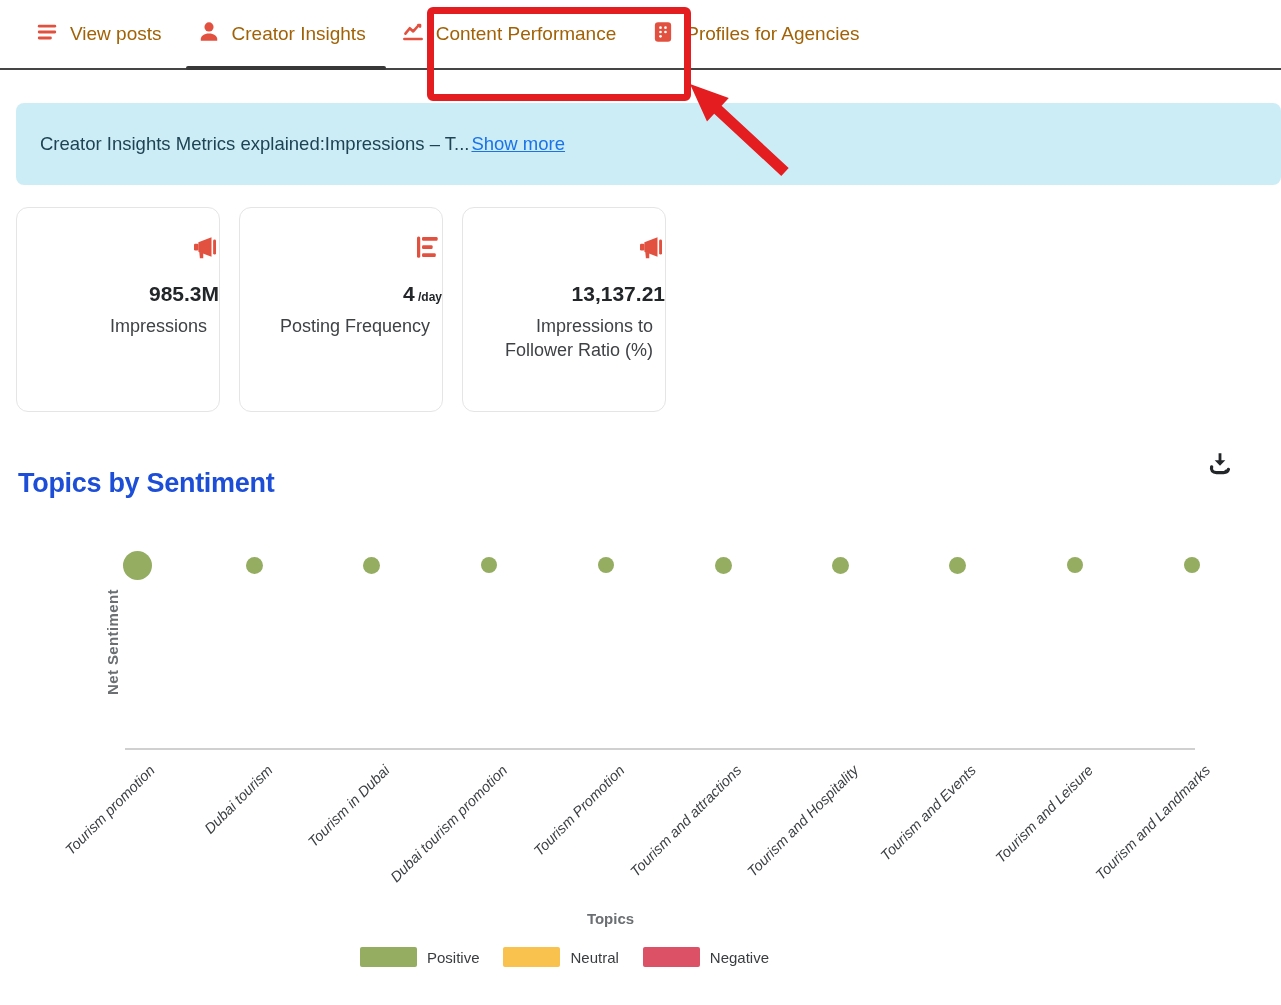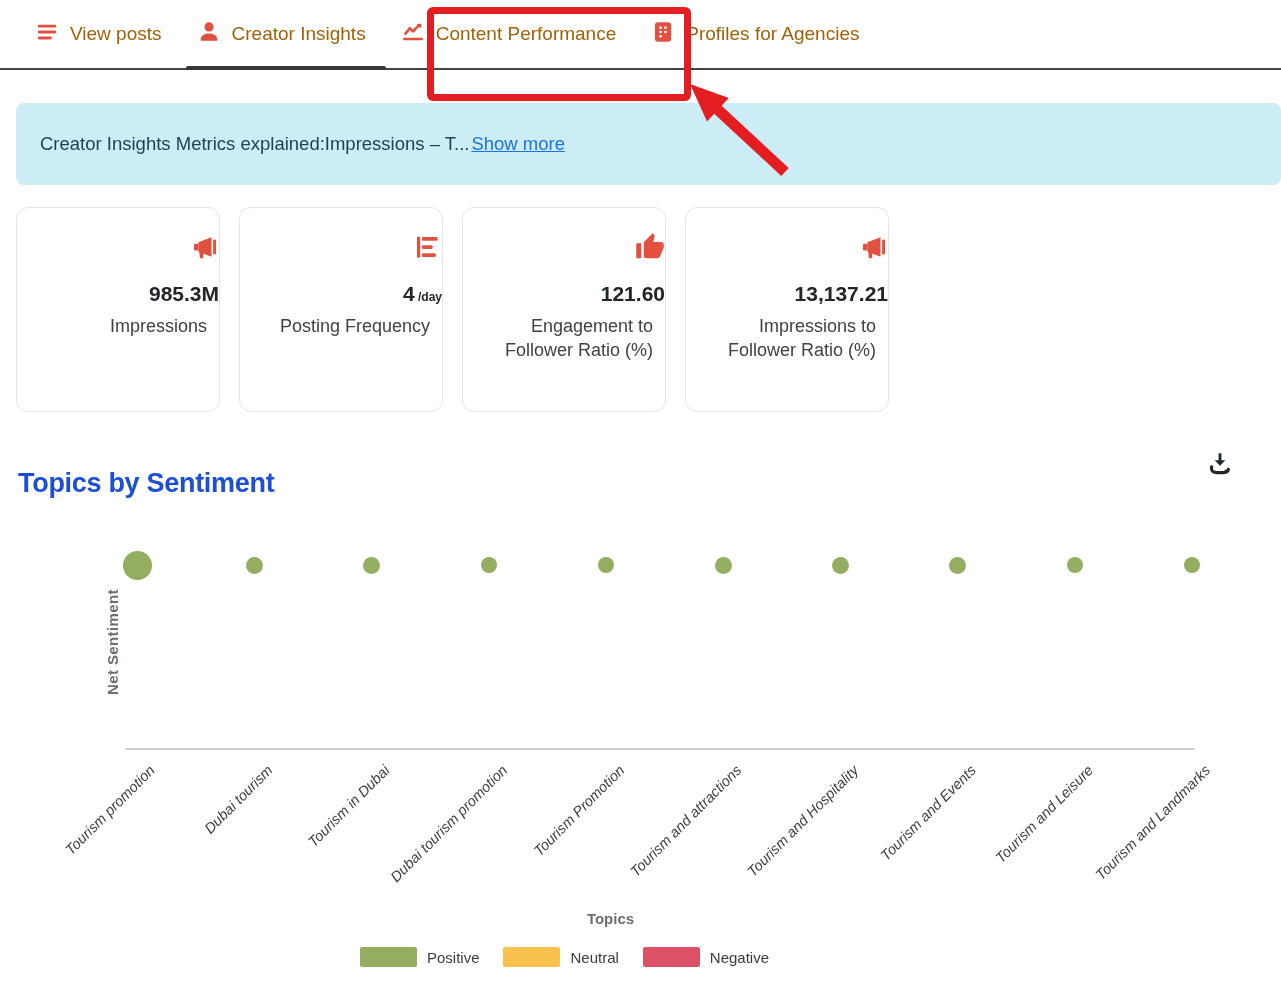--- a/index.html
+++ b/index.html
@@ -154,29 +154,20 @@
     <div class="cicon">
       <svg viewBox="0 0 24 24" fill="#E2513F">
         <rect x="4" y="3.5" width="2.6" height="17" rx="1.2"></rect>
         <rect x="8" y="4" width="12.5" height="3" rx="1"></rect>
         <rect x="8" y="10.5" width="8.5" height="3" rx="1"></rect>
         <rect x="8" y="17" width="11" height="3" rx="1"></rect>
       </svg>
     </div>
     <div class="value"><span>4</span><span class="unit"> /day</span></div>
     <div class="label">Posting Frequency</div>
-  </div>
-  <div class="card">
-    <div class="cicon">
-      <svg viewBox="0 0 24 24" fill="#E2513F">
-        <path d="M1 21h4V9H1v12zM23 10c0-1.1-.9-2-2-2h-6.31l.95-4.57.03-.32c0-.41-.17-.79-.44-1.06L14.17 1 7.59 7.59C7.22 7.95 7 8.45 7 9v10c0 1.1.9 2 2 2h9c.83 0 1.54-.5 1.84-1.22l3.02-7.05c.09-.23.14-.47.14-.73v-2z"></path>
-      </svg>
-    </div>
-    <div class="value"><span>121.60</span><span class="unit"></span></div>
-    <div class="label">Engagement to Follower Ratio (%)</div>
   </div>
   <div class="card">
     <div class="cicon">
       <svg viewBox="0 0 24 24" fill="#E2513F">
         <path d="M18 4.2v15.6l-10.5-4V8.2L18 4.2z"></path>
         <rect x="19.3" y="6" width="2.3" height="12" rx="1.1"></rect>
         <path d="M8.2 15.6l3.2 1.2V21H8.7l-.5-5.4z"></path>
         <rect x="4" y="9.3" width="3.6" height="5.4" rx="1"></rect>
       </svg>
     </div>

